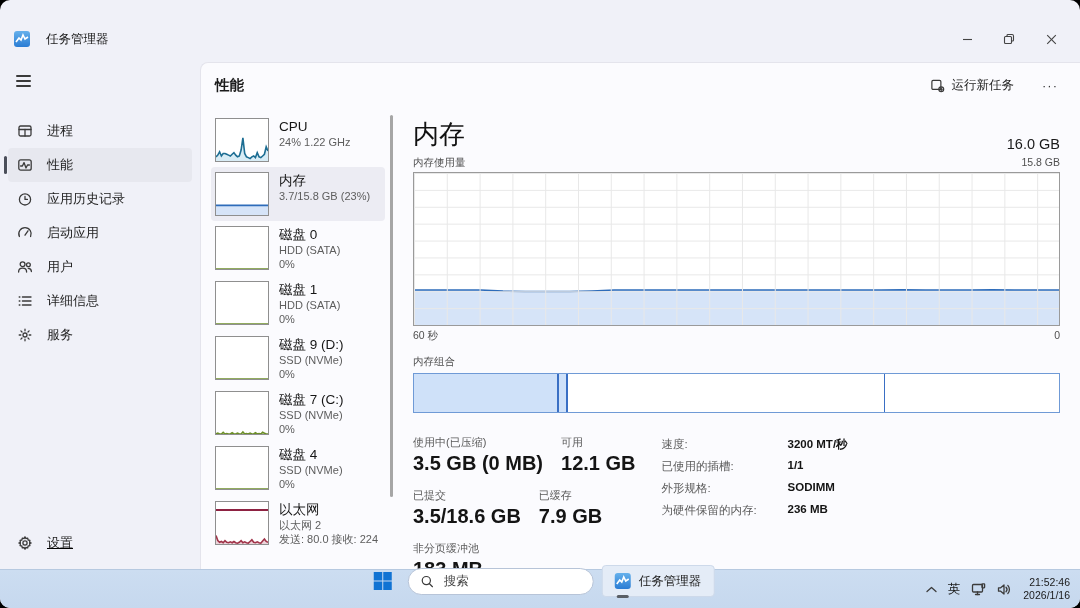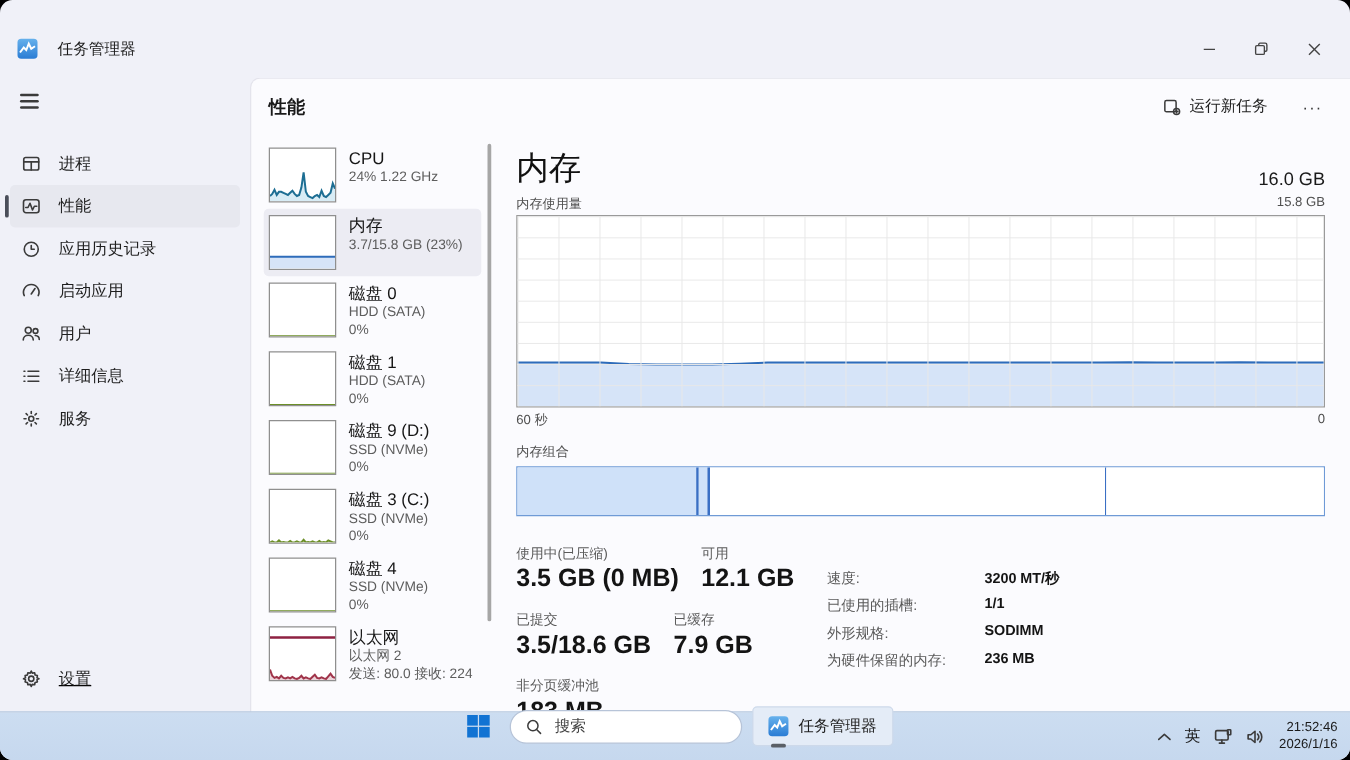--- a/index.html
+++ b/index.html
@@ -70,21 +70,21 @@
   .seg.inuse{background:#cfe1f9;border-right:2px solid #3a6fc4;}
   .seg.modified{background:#cfe1f9;border-right:2px solid #3a6fc4;}
   .seg.standby{background:#fff;border-right:1px solid #3a6fc4;}
   .seg.free{background:#fff;}
   
   .stats-wrap{display:flex;margin-top:22px;gap:26px;}
   .stat-grid{display:flex;flex-direction:column;gap:13px;}
   .stat-row{display:flex;gap:18px;}
   .stat .sl{font-size:11px;color:#5a5a5a;margin-bottom:2px;white-space:nowrap;}
   .stat .sv{font-size:20px;color:#141414;font-weight:600;white-space:nowrap;}
-  .detail-grid{display:grid;grid-template-columns:118px auto;row-gap:7px;column-gap:8px;font-size:11.5px;align-content:start;margin-top:20px;}
+  .detail-grid{display:grid;grid-template-columns:118px auto;row-gap:7px;column-gap:8px;font-size:11.5px;align-content:start;margin-top:2px;}
   .dl{color:#5a5a5a;white-space:nowrap;}
   .dv{color:#141414;font-weight:600;white-space:nowrap;}
   
   .taskbar{position:absolute;left:0;right:0;bottom:0;height:38px;background:linear-gradient(180deg,#ccddf1 0%,#c6d8ee 100%);border-top:1px solid #b6c9e0;}
   .task-center{position:absolute;left:50%;transform:translateX(-50%);top:0;height:22px;display:flex;align-items:center;gap:8px;}
   .startbtn{width:34px;height:30px;display:flex;align-items:center;justify-content:center;border-radius:4px;}
   .searchbox{width:186px;height:27px;background:#fff;border:1px solid #b7c4d8;border-radius:14px;display:flex;align-items:center;gap:8px;padding:0 12px;box-sizing:border-box;}
   .searchbox input{border:none;outline:none;font-size:12.5px;color:#333;width:110px;background:transparent;font-family:inherit;}
   .searchbox input::placeholder{color:#444;}
   .tm-taskbtn{position:relative;height:30px;display:flex;align-items:center;gap:8px;padding:0 12px;background:#e4ecf7;border:1px solid #cdd9ea;border-radius:4px;font-size:12.5px;color:#1c1c1c;}
@@ -310,21 +310,21 @@
             </div>
 
             <div class="perf-item">
               <div class="thumb">
                 <div class="spark"><svg viewBox="0 0 100 100" preserveAspectRatio="none" width="100%" height="100%">
                       <polygon points="0,100 0.00,100.00 3.45,98.00 6.90,100.00 10.34,100.00 13.79,96.00 17.24,100.00 20.69,99.00 24.14,100.00 27.59,100.00 31.03,97.00 34.48,100.00 37.93,100.00 41.38,98.00 44.83,100.00 48.28,100.00 51.72,95.00 55.17,100.00 58.62,99.00 62.07,100.00 65.52,98.00 68.97,100.00 72.41,100.00 75.86,97.00 79.31,100.00 82.76,99.00 86.21,100.00 89.66,96.00 93.10,98.00 96.55,100.00 100.00,100.00 100,100" fill="#e4ecd2"></polygon>
                       <polyline points="0.00,100.00 3.45,98.00 6.90,100.00 10.34,100.00 13.79,96.00 17.24,100.00 20.69,99.00 24.14,100.00 27.59,100.00 31.03,97.00 34.48,100.00 37.93,100.00 41.38,98.00 44.83,100.00 48.28,100.00 51.72,95.00 55.17,100.00 58.62,99.00 62.07,100.00 65.52,98.00 68.97,100.00 72.41,100.00 75.86,97.00 79.31,100.00 82.76,99.00 86.21,100.00 89.66,96.00 93.10,98.00 96.55,100.00 100.00,100.00" fill="none" stroke="#6c8f28" stroke-width="1.6" vector-effect="non-scaling-stroke"></polyline>
                     </svg></div>
               </div>
               <div class="pi-text">
-                <div class="pi-title">磁盘 3 (C:)</div>
+                <div class="pi-title">磁盘 7 (C:)</div>
                 <div class="pi-sub">SSD (NVMe)</div>
                 <div class="pi-sub">0%</div>
               </div>
             </div>
 
             <div class="perf-item">
               <div class="thumb">
                 <div class="spark"><svg viewBox="0 0 100 100" preserveAspectRatio="none" width="100%" height="100%">
                       <polyline points="0.00,100.00 11.11,100.00 22.22,100.00 33.33,100.00 44.44,100.00 55.56,100.00 66.67,100.00 77.78,100.00 88.89,100.00 100.00,100.00" fill="none" stroke="#6c8f28" stroke-width="1.6" vector-effect="non-scaling-stroke"></polyline>
                     </svg></div>

